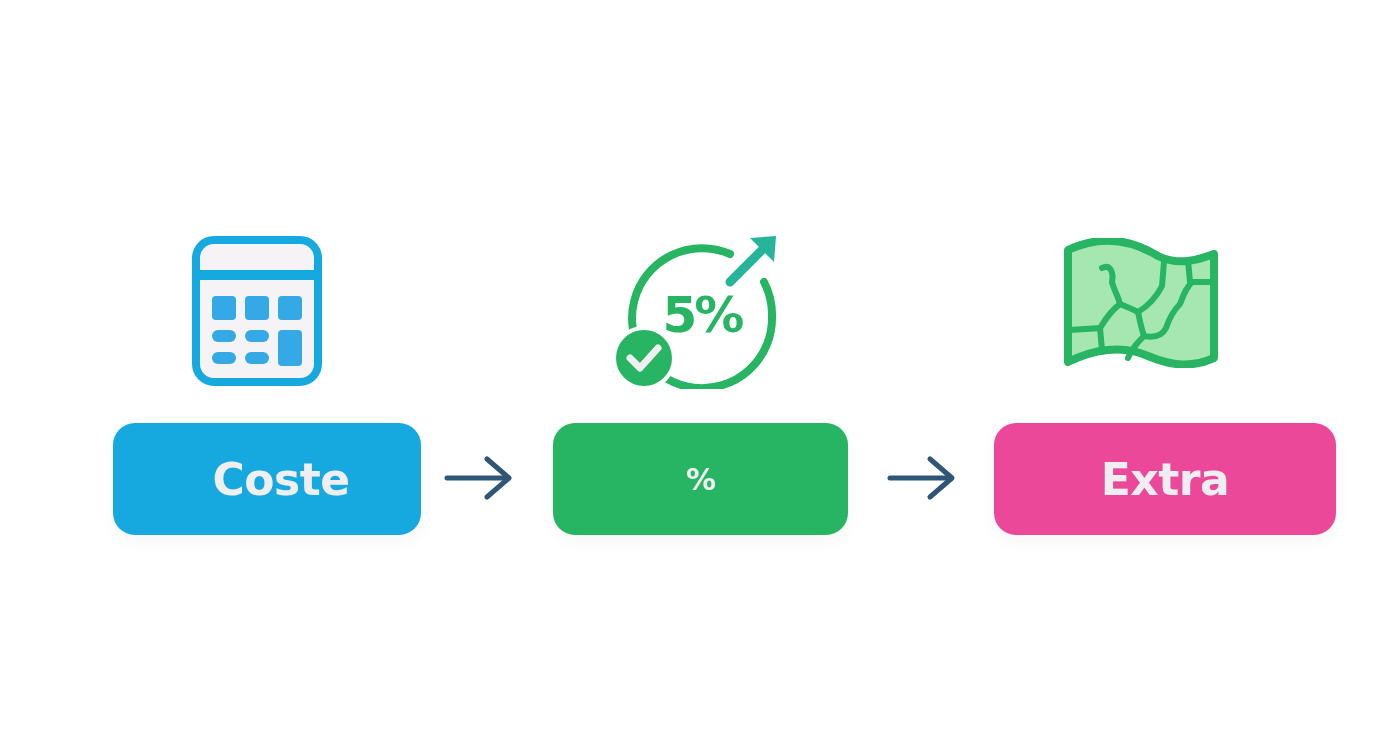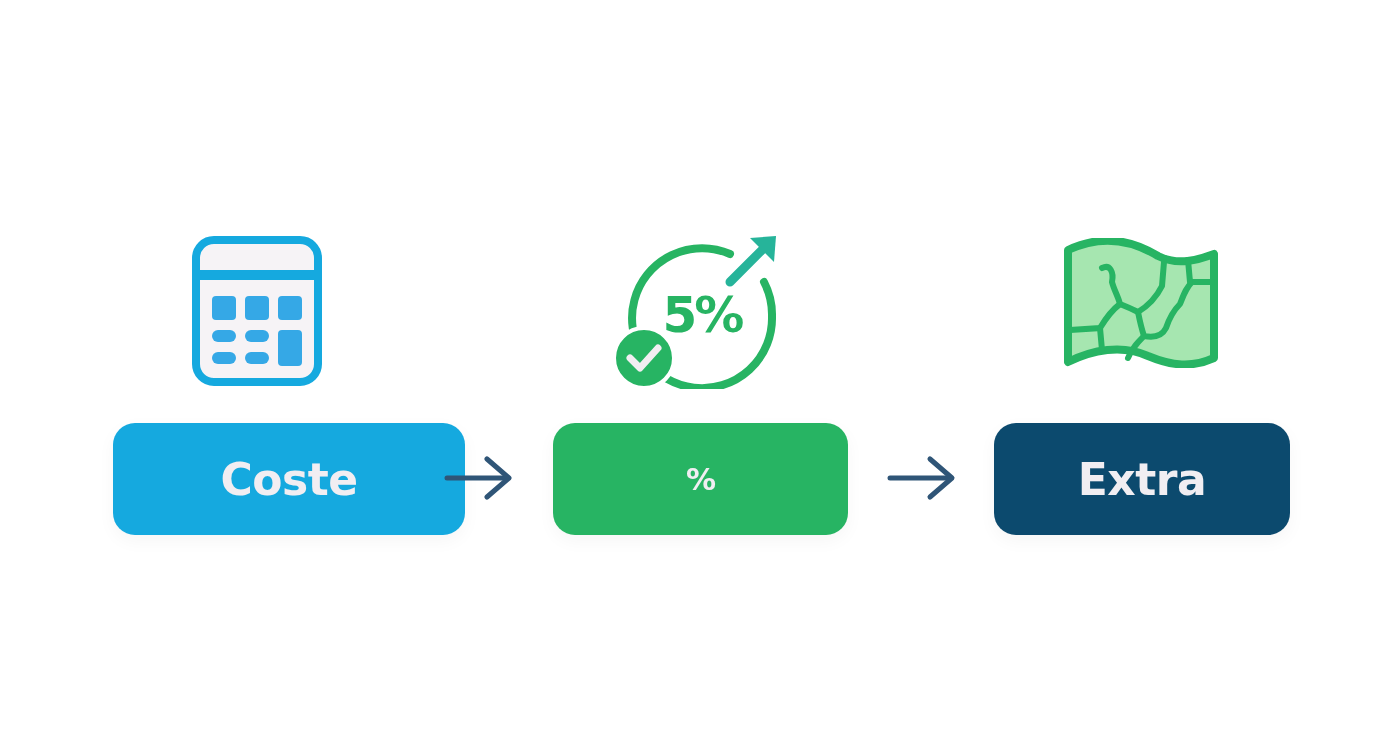--- a/index.html
+++ b/index.html
@@ -49,33 +49,33 @@
   <path d="M 6 12 C 40 -4, 70 2, 96 18 C 116 28, 136 22, 152 16 L 152 120 C 130 130, 110 128, 86 118 C 60 106, 30 112, 6 124 Z" fill="#a6e6b0" stroke="#27b463" stroke-width="8" stroke-linejoin="round"></path>
   <path d="M 40 30 C 48 26, 52 34, 50 44 C 52 52, 56 58, 58 66 C 68 70, 72 72, 76 74 C 86 68, 94 60, 100 48 L 102 24" fill="none" stroke="#27b463" stroke-width="6" stroke-linecap="round" stroke-linejoin="round"></path>
   <path d="M 58 66 C 50 72, 44 80, 38 90 L 8 92" fill="none" stroke="#27b463" stroke-width="6" stroke-linecap="round"></path>
   <path d="M 38 90 L 40 112" fill="none" stroke="#27b463" stroke-width="6" stroke-linecap="round"></path>
   <path d="M 76 74 C 78 84, 80 92, 82 98 C 92 100, 100 98, 104 90 C 108 78, 112 72, 118 66 C 122 56, 124 50, 130 44" fill="none" stroke="#27b463" stroke-width="6" stroke-linecap="round" stroke-linejoin="round"></path>
   <path d="M 82 98 C 76 104, 70 110, 66 120" fill="none" stroke="#27b463" stroke-width="6" stroke-linecap="round"></path>
   <path d="M 130 44 L 150 44" fill="none" stroke="#27b463" stroke-width="6" stroke-linecap="round"></path>
   <path d="M 126 22 L 128 44" fill="none" stroke="#27b463" stroke-width="6" stroke-linecap="round"></path>
 </svg>
 
-<div class="box" style="left:113px; top:423px; width:352px; background:#15a9df;">
+<div class="box" style="left:113px; top:423px; width:280px; background:#15a9df;padding-left:28px;">
   <span>Coste</span>
 </div>
 
 <svg class="arrow" style="left:443px; top:453px;" width="72" height="50" viewBox="0 0 72 50">
   <line x1="4" y1="25" x2="64" y2="25" stroke="#2f5577" stroke-width="5" stroke-linecap="round"></line>
   <polyline points="44,6 66,25 44,44" fill="none" stroke="#2f5577" stroke-width="5" stroke-linecap="round" stroke-linejoin="round"></polyline>
 </svg>
 
 <div class="box" style="left:553px; top:423px; width:295px; background:#27b463;">
   <span class="pct">%</span>
 </div>
 
 <svg class="arrow" style="left:886px; top:453px;" width="72" height="50" viewBox="0 0 72 50">
   <line x1="4" y1="25" x2="64" y2="25" stroke="#2f5577" stroke-width="5" stroke-linecap="round"></line>
   <polyline points="44,6 66,25 44,44" fill="none" stroke="#2f5577" stroke-width="5" stroke-linecap="round" stroke-linejoin="round"></polyline>
 </svg>
 
-<div class="box" style="left:994px; top:423px; width:296px; background:#0c4a6e;">
+<div class="box" style="left:994px; top:423px; width:342px; background:#ec4899;">
   <span>Extra</span>
 </div>
 
 </body></html>

